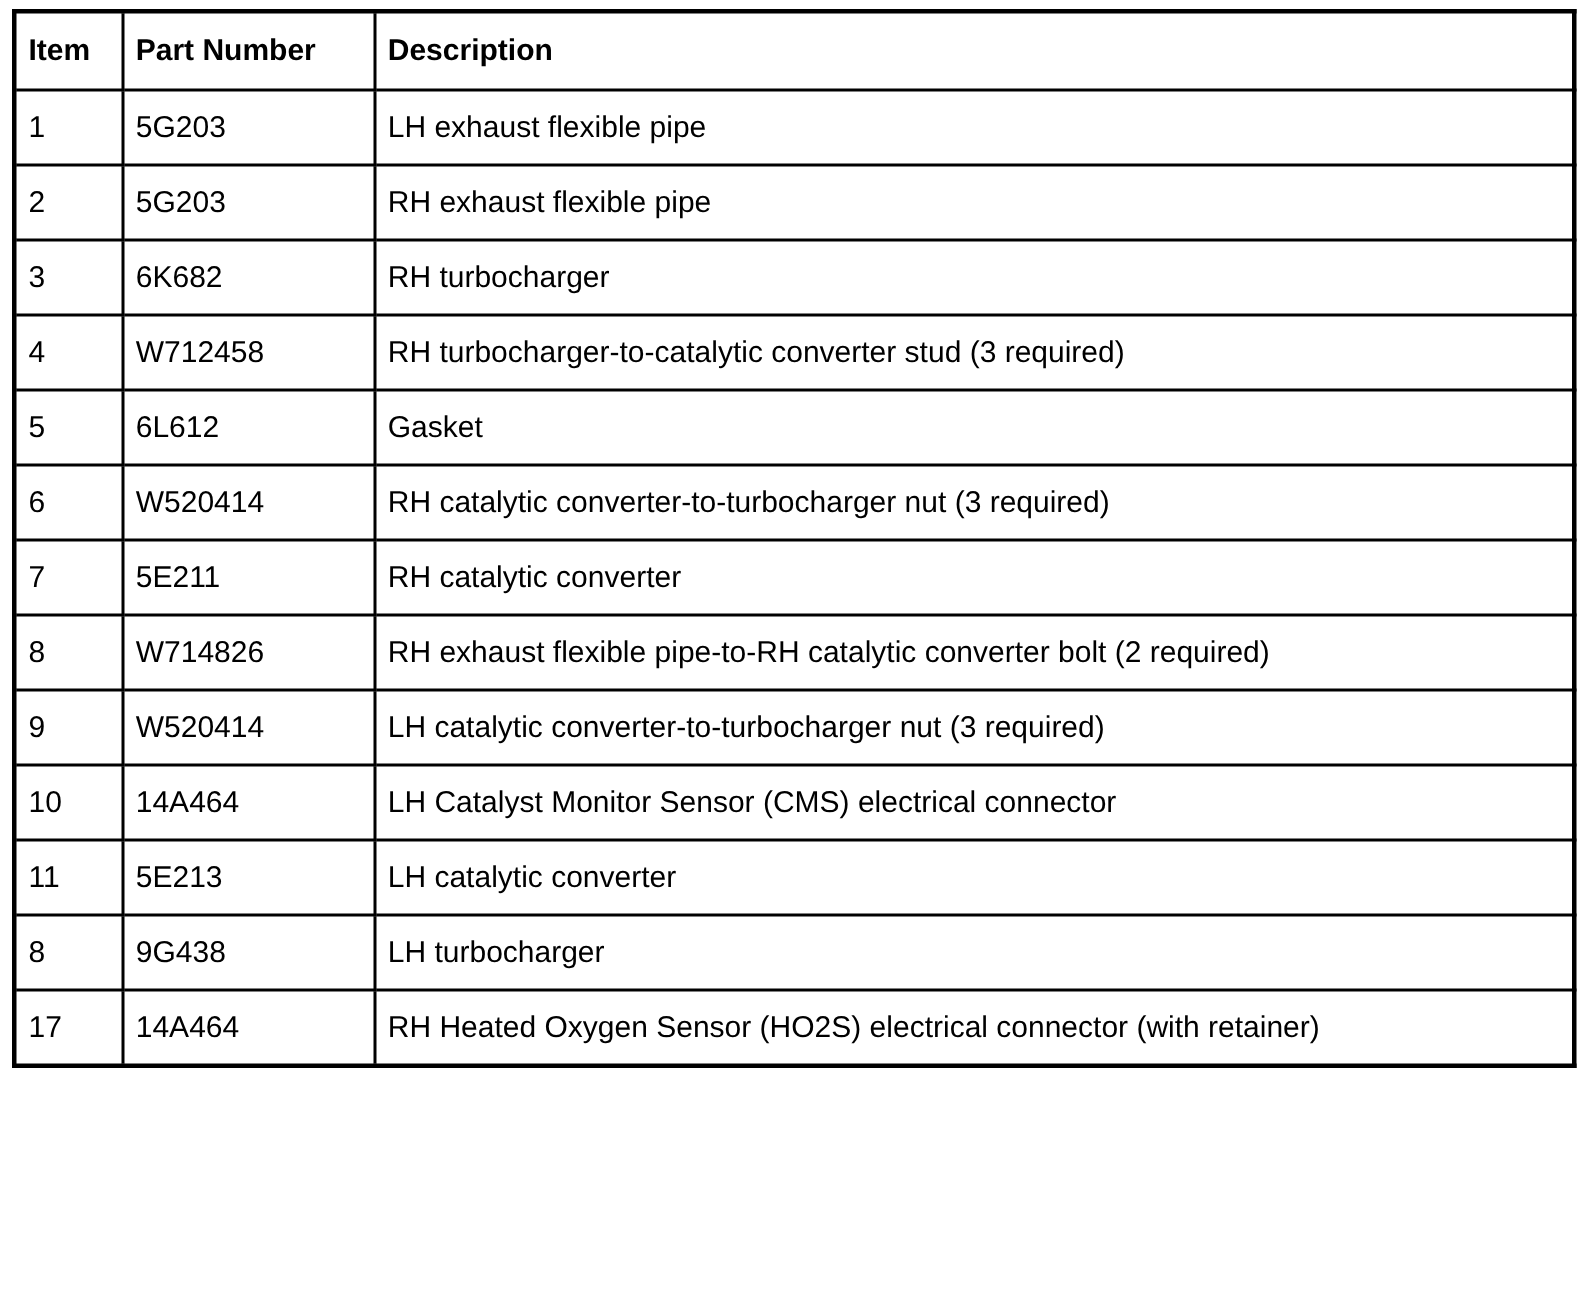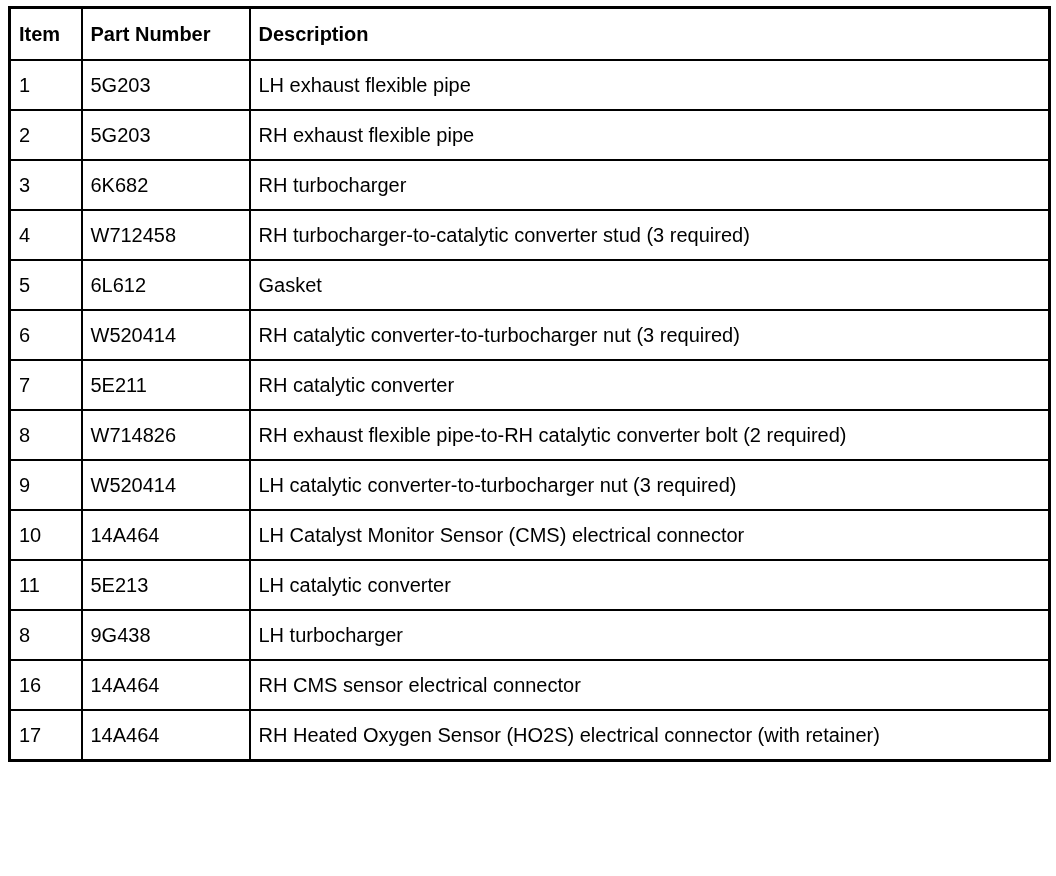--- a/index.html
+++ b/index.html
@@ -130,24 +130,19 @@
           <td class="cell-item">11</td>
           <td class="cell-part">5E213</td>
           <td class="cell-desc">LH catalytic converter</td>
         </tr>
         <tr>
           <td class="cell-item">8</td>
           <td class="cell-part">9G438</td>
           <td class="cell-desc">LH turbocharger</td>
         </tr>
         <tr>
-          <td class="cell-item">16</td>
-          <td class="cell-part">14A464</td>
-          <td class="cell-desc">RH CMS sensor electrical connector</td>
-        </tr>
-        <tr>
           <td class="cell-item">17</td>
           <td class="cell-part">14A464</td>
           <td class="cell-desc">RH Heated Oxygen Sensor (HO2S) electrical connector (with retainer)</td>
         </tr>
       </tbody>
   </table>
 </div>
 
 </body></html>

